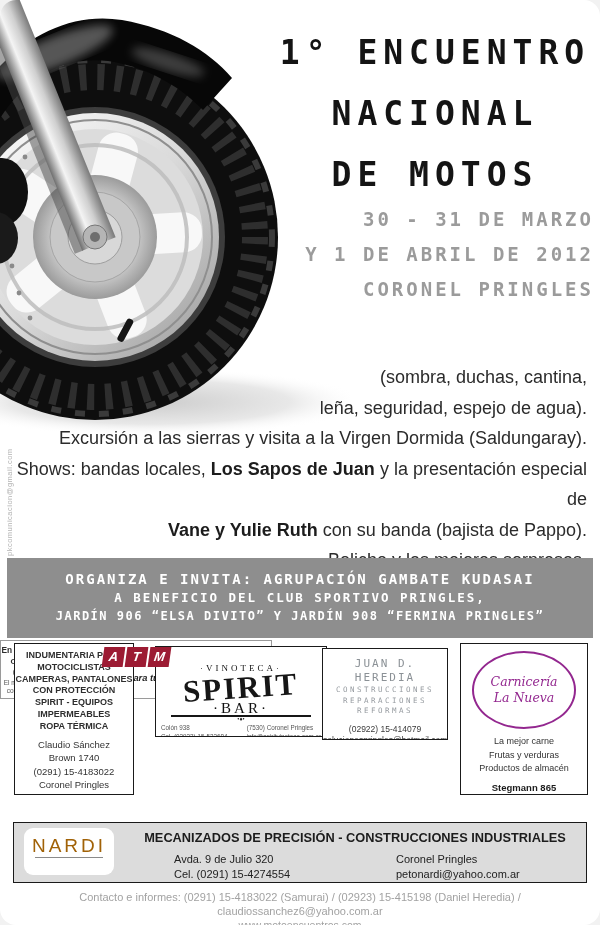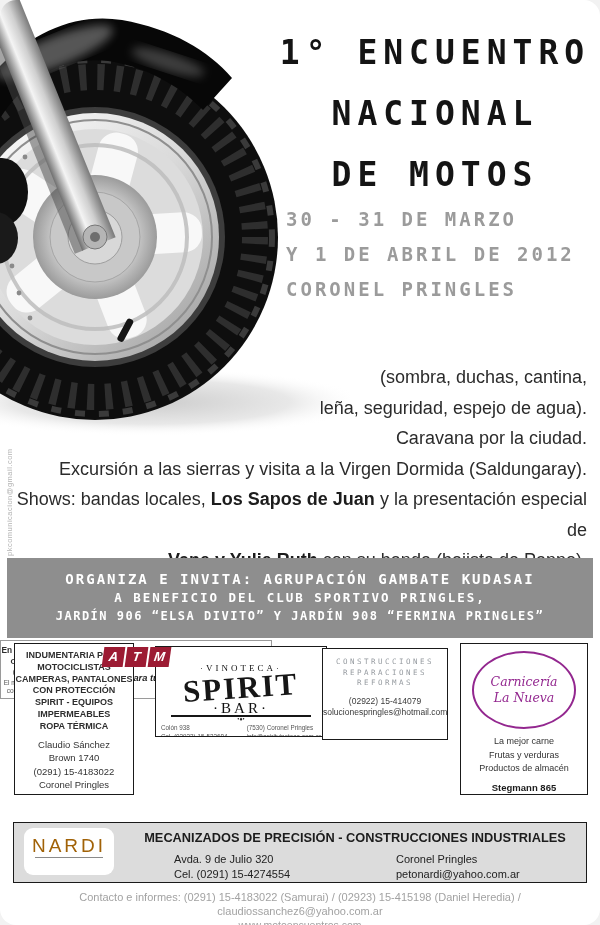--- a/index.html
+++ b/index.html
@@ -8,21 +8,21 @@
   .stencil{font-family:"DejaVu Sans Mono",monospace;font-weight:bold;}
 
   
   .wheel-wrap{position:absolute;top:0;left:0;width:350px;height:460px;}
 
   
   .title-block{position:absolute;left:276px;top:22px;width:318px;text-align:center;}
   .title-line{font-size:33px;line-height:61px;letter-spacing:6px;color:#141414;white-space:nowrap;}
 
   
-  .date-block{position:absolute;left:286px;top:202px;width:308px;text-align:left;}
+  .date-block{position:absolute;left:286px;top:202px;width:308px;text-align:right;}
   .date-line{font-size:19px;line-height:35px;letter-spacing:3px;color:#9b9b9b;white-space:nowrap;}
 
   
   .details{position:absolute;left:14px;right:13px;top:362px;text-align:right;
            font-size:18px;line-height:30.5px;color:#2b2b2b;}
   .details .venue{font-weight:bold;font-size:19px;color:#1c1c1c;}
   .details b{color:#1c1c1c;}
 
   
   .band{position:absolute;left:7px;right:7px;top:558px;height:80px;background:#8e8e8e;
@@ -196,21 +196,20 @@
 
   <div class="date-block">
     <div class="stencil date-line">30 - 31 DE MARZO</div>
     <div class="stencil date-line">Y 1 DE ABRIL DE 2012</div>
     <div class="stencil date-line">CORONEL PRINGLES</div>
   </div>
 
   <div class="details">
     <div>(sombra, duchas, cantina,</div>
     <div>leña, seguridad, espejo de agua).</div>
-    <div>Caravana por la ciudad.</div>
     <div>Excursión a las sierras y visita a la Virgen Dormida (Saldungaray).</div>
     <div><span>Shows: bandas locales, </span><b>Los Sapos de Juan</b><span> y la presentación especial de</span></div>
     <div><b>Vane y Yulie Ruth</b><span> con su banda (bajista de Pappo).</span></div>
     <div>Boliche y las mejores sorpresas.</div>
   </div>
 
   <div class="band">
     <div class="stencil b1">ORGANIZA E INVITA: AGRUPACIÓN GAMBATE KUDASAI</div>
     <div class="stencil b2">A BENEFICIO DEL CLUB SPORTIVO PRINGLES,</div>
     <div class="stencil b3">JARDÍN 906 “ELSA DIVITO” Y JARDÍN 908 “FERMINA PRINGLES”</div>
@@ -240,20 +239,21 @@
       <div class="spirit-name">SPIRIT</div>
       <div class="spirit-bar">·BAR·</div>
       <div class="spirit-div">•♦•</div>
       <div class="spirit-addr">
         <span><span>Colón 938</span><br><span>Cel. (02923) 15-522684</span></span>
         <span><span>(7530) Coronel Pringles</span><br><span>info@spiritvinoteca.com.ar</span></span>
       </div>
     </div>
 
     <div class="sbox box-her">
+      <div class="her-name">JUAN D. HEREDIA</div>
       <div class="her-line">CONSTRUCCIONES</div>
       <div class="her-line">REPARACIONES</div>
       <div class="her-line">REFORMAS</div>
       <div class="her-phone">(02922) 15-414079</div>
       <div class="her-mail">solucionespringles@hotmail.com.ar</div>
     </div>
 
     <div class="sbox box-carn">
       <div class="carn-ellipse">
         <div class="carn-script">Carnicería</div>

